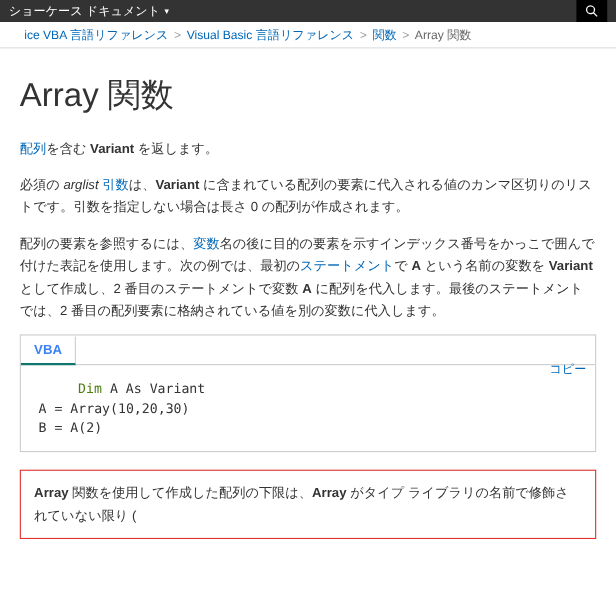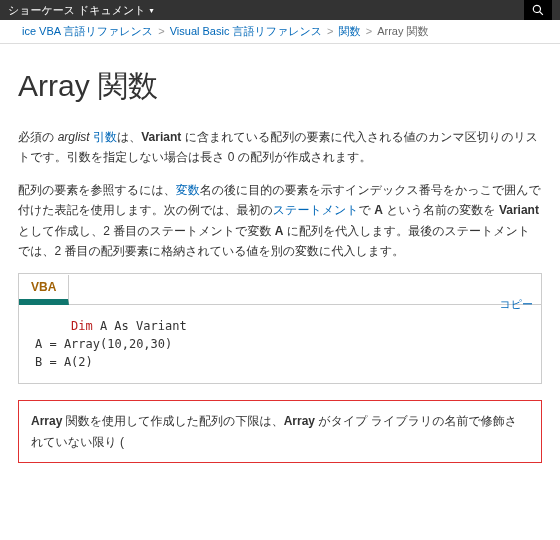--- a/index.html
+++ b/index.html
@@ -80,45 +80,45 @@
     margin-bottom: 12px;
   }
   .code-wrap {
     border: 1px solid #ccc;
     margin-top: 8px;
     position: relative;
   }
   .tab {
     display: inline-block;
     border-right: 1px solid #ccc;
-    border-bottom: 6px solid #0f766e;
+    border-bottom: 2px solid #0f766e;
     padding: 5px 12px;
     font-size: 12px;
-    color: #a16207;
+    color: #3b82f6;
     font-weight: bold;
     position: relative;
     top: 1px;
     background: #fff;
   }
   .tabrow { border-bottom: 1px solid #ccc; position: relative; }
   .copy {
     position: absolute;
     right: 8px;
     top: 23px;
     color: #0067b8;
     font-size: 11px;
   }
   pre {
     font-family: Consolas, monospace;
     font-size: 12px;
     padding: 12px 16px;
     line-height: 1.5;
     white-space: pre;
   }
-  .kw { color: #b91c1c; padding-left: 36px; }
+  .kw { color: #4d7c0f; padding-left: 36px; }
   .note {
     border: 1px solid #e03030;
     padding: 10px 12px;
     font-size: 12px;
     line-height: 1.7;
     margin-top: 16px;
   }
 </style>
 </head>
 <body>
@@ -144,20 +144,23 @@
   <span class="link">Visual Basic 言語リファレンス</span>
   <span class="sep">&gt;</span>
   <span class="link">関数</span>
   <span class="sep">&gt;</span>
   <span class="cur">Array 関数</span>
 </div>
 
 <div class="content">
   <h1>Array 関数</h1>
 
+  <p class="intro">
+    <span class="link">配列</span><span>を含む </span><span class="bold">Variant</span><span> を返します。</span>
+  </p>
 
 
   <p class="para">
     <span>必須の </span><span class="italic">arglist</span><span> </span><span class="link">引数</span><span>は、</span><span class="bold">Variant</span><span> に含まれている配列の要素に代入される値のカンマ区切りのリストです。引数を指定しない場合は長さ 0 の配列が作成されます。</span>
   </p>
 
   <p class="para">
     <span>配列の要素を参照するには、</span><span class="link">変数</span><span>名の後に目的の要素を示すインデックス番号をかっこで囲んで付けた表記を使用します。次の例では、最初の</span><span class="link">ステートメント</span><span>で </span><span class="bold">A</span><span> という名前の変数を </span><span class="bold">Variant</span><span> として作成し、2 番目のステートメントで変数 </span><span class="bold">A</span><span> に配列を代入します。最後のステートメントでは、2 番目の配列要素に格納されている値を別の変数に代入します。</span>
   </p>
 

